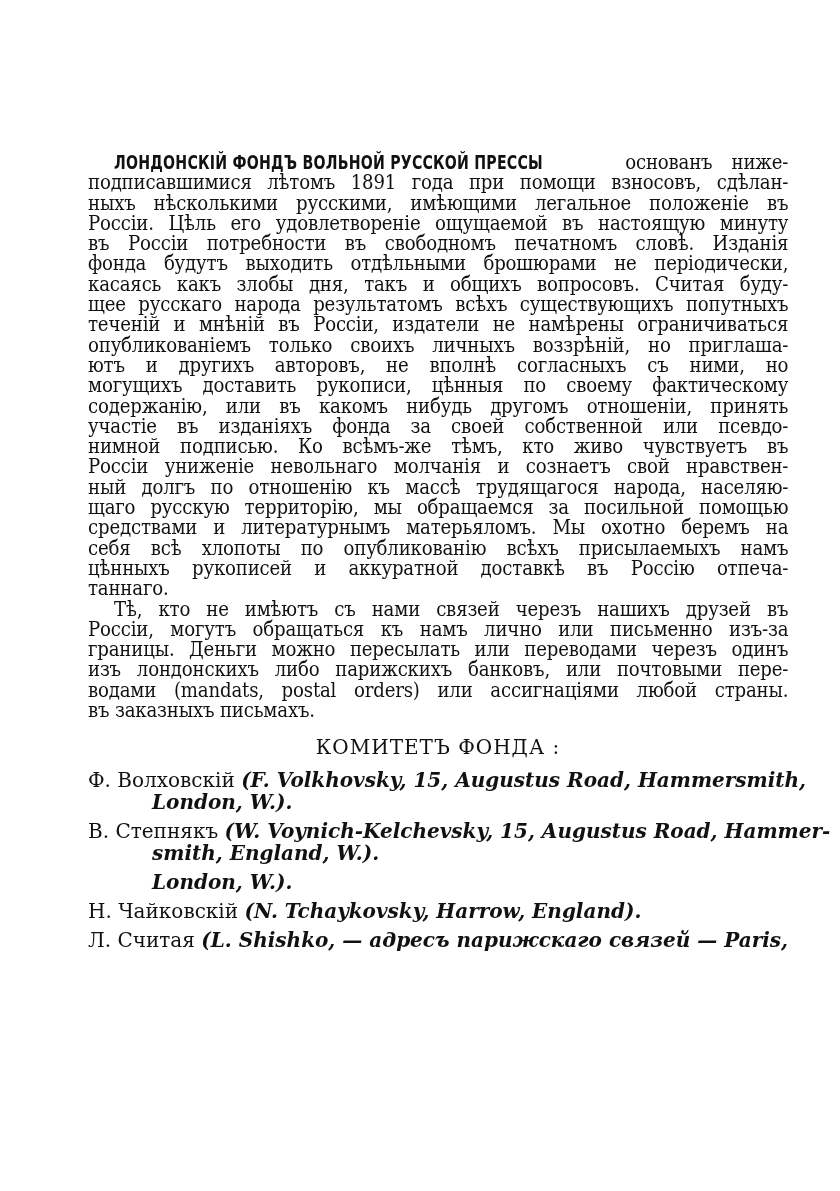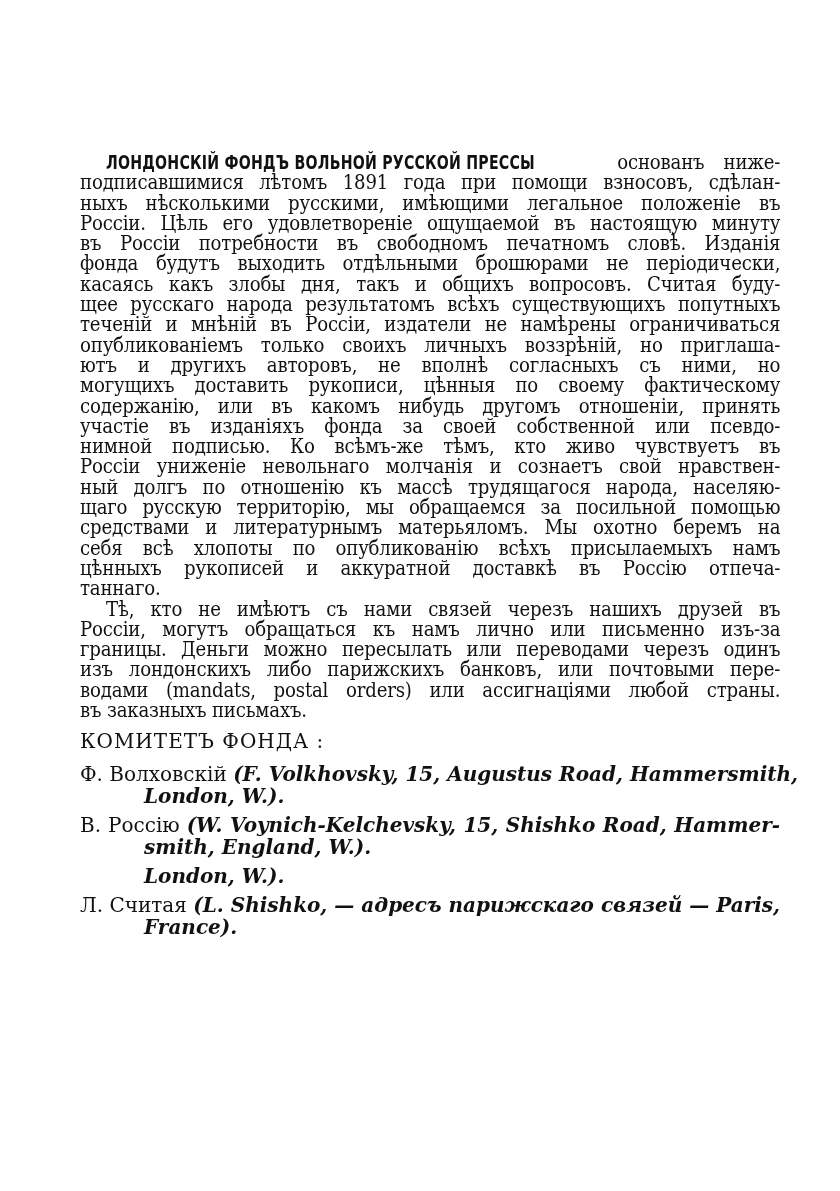--- a/index.html
+++ b/index.html
@@ -10,21 +10,21 @@
     body {
       width: 840px;
       height: 1191px;
       position: relative;
       overflow: hidden;
       color: #111111;
       font-family: "DejaVu Serif", "Liberation Serif", serif;
     }
     .page {
       position: absolute;
-      left: 80px;
+      left: 88px;
       top: 153px;
       width: 700px;
     }
     .para-line {
       display: block;
       font-size: 19.5px;
       line-height: 20.3px;
       height: 20.3px;
       white-space: nowrap;
       text-align: justify;
@@ -44,24 +44,24 @@
     .lead {
       font-family: "DejaVu Sans", "Liberation Sans", sans-serif;
       font-weight: bold;
       letter-spacing: 0.3px;
       transform: scaleX(0.78);
       display: inline-block;
       transform-origin: left center;
       margin-right: -62px;
     }
     .heading {
-      text-align: left;
+      text-align: center;
       font-size: 20px;
       letter-spacing: 1px;
-      margin-top: 8px;
+      margin-top: 14px;
       margin-bottom: 10px;
       width: 700px;
     }
     .committee {
       margin-top: 0;
     }
     .member {
       font-size: 20px;
       line-height: 22px;
       margin-bottom: 7px;
@@ -124,25 +124,27 @@
   </div>
 
   <div class="heading">КОМИТЕТЪ ФОНДА :</div>
 
   <div class="committee">
     <div class="member">
       <span class="member-line"><span class="ru">Ф. Волховскій</span> <span class="lat">(F. Volkhovsky, 15, Augustus Road, Hammersmith,</span></span>
       <span class="member-line cont lat">London, W.).</span>
     </div>
     <div class="member">
-      <span class="member-line"><span class="ru">В. Россію</span> <span class="lat">(W. Voynich-Kelchevsky, 15, Shishko Road, Hammer-</span></span>
+      <span class="member-line"><span class="ru">В. Степнякъ</span> <span class="lat">(W. Voynich-Kelchevsky, 15, Augustus Road, Hammer-</span></span>
       <span class="member-line cont lat">smith, England, W.).</span>
     </div>
     <div class="member">
       <span class="member-line cont lat">London, W.).</span>
     </div>
     <div class="member">
+      <span class="member-line single"><span class="ru">Н. Чайковскій</span> <span class="lat">(N. Tchaykovsky, Harrow, England).</span></span>
+    </div>
+    <div class="member">
       <span class="member-line"><span class="ru">Л. Считая</span> <span class="lat">(L. Shishko, — адресъ парижскаго связей — Paris,</span></span>
-      <span class="member-line cont lat">France).</span>
     </div>
   </div>
 
 </div>
 
 </body></html>

